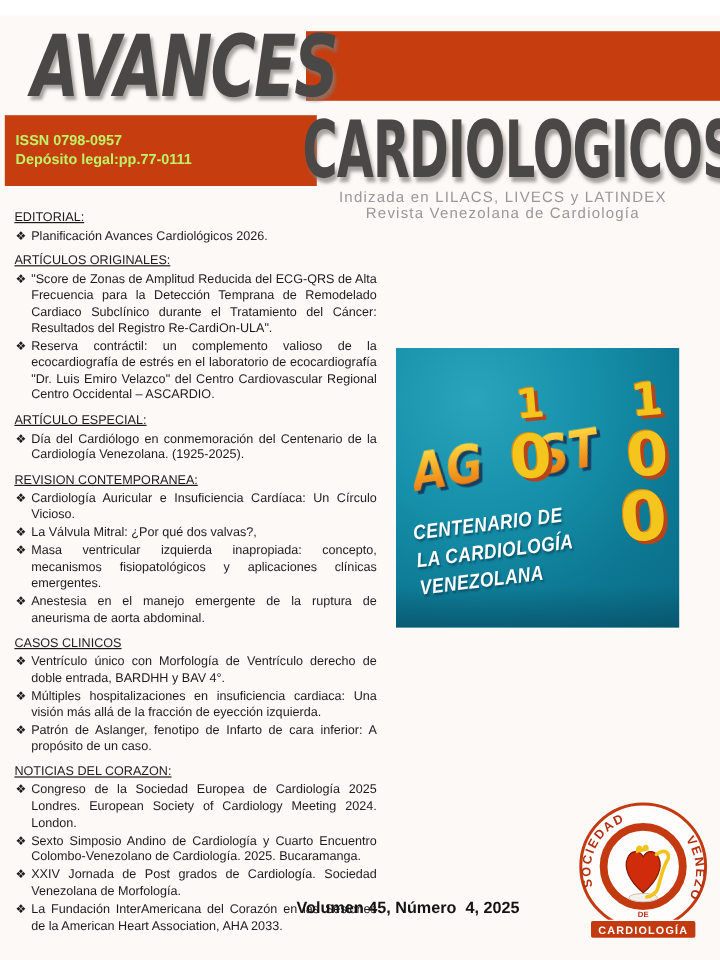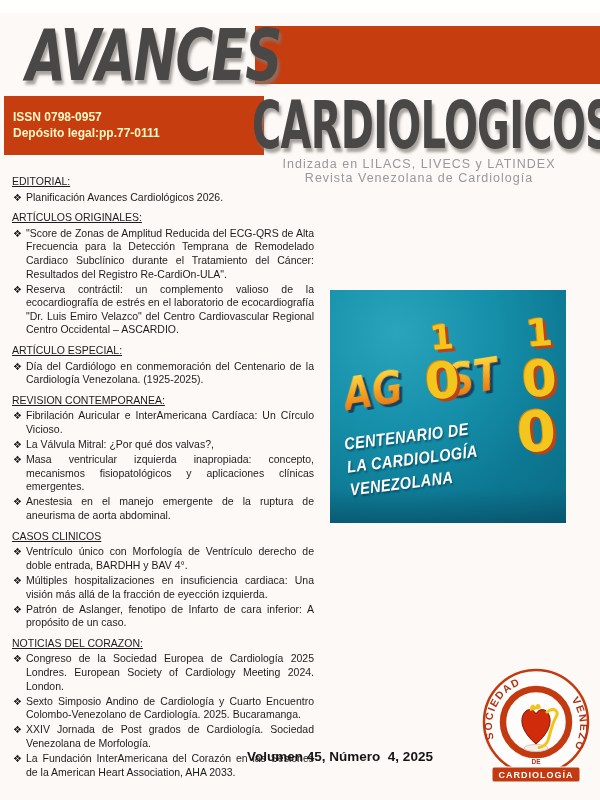--- a/index.html
+++ b/index.html
@@ -19,21 +19,21 @@
     font-family:"DejaVu Sans", sans-serif;
     font-size:66px; font-weight:bold; font-style:italic;
     color:#4a4847; letter-spacing:-2px; line-height:1;
     transform:scale(0.78,1.08); transform-origin:left top;
     text-shadow:3px 3px 3px rgba(130,125,120,.7);
     white-space:nowrap;
   }
   .issn-box{
     position:absolute; left:4px; top:83px; width:260px; height:59px;
     background:#c63d10; box-sizing:border-box;
-    padding:13px 0 0 9px; color:#fef9c3; font-weight:bold;
+    padding:13px 0 0 9px; color:#bef264; font-weight:bold;
     font-size:12px; line-height:16px;
   }
   .title-cardiologicos{
     position:absolute; left:252px; top:80px; margin:0; z-index:2;
     font-family:"DejaVu Sans", sans-serif;
     font-size:54px; font-weight:bold; color:#4a4847;
     letter-spacing:-1px; line-height:1;
     transform:scale(0.74,1.22); transform-origin:left top;
     text-shadow:3px 3px 3px rgba(130,125,120,.7);
     white-space:nowrap;
@@ -144,21 +144,21 @@
         <div class="toc-heading">ARTÍCULO ESPECIAL:</div>
         <div class="toc-item">
           <span class="bullet">❖</span>
           <span class="itext">Día del Cardiólogo en conmemoración del Centenario de la Cardiología Venezolana.  (1925-2025).</span>
         </div>
       </div>
       <div class="toc-section">
         <div class="toc-heading">REVISION CONTEMPORANEA:</div>
         <div class="toc-item">
           <span class="bullet">❖</span>
-          <span class="itext">Fibrilación Auricular e InterAmericana Cardíaca: Un Círculo Vicioso.</span>
+          <span class="itext">Cardiología Auricular e Insuficiencia Cardíaca: Un Círculo Vicioso.</span>
         </div>
         <div class="toc-item">
           <span class="bullet">❖</span>
           <span class="itext">La Válvula Mitral: ¿Por qué dos valvas?,</span>
         </div>
         <div class="toc-item">
           <span class="bullet">❖</span>
           <span class="itext">Masa ventricular izquierda inapropiada: concepto, mecanismos fisiopatológicos y aplicaciones clínicas emergentes.</span>
         </div>
         <div class="toc-item">

